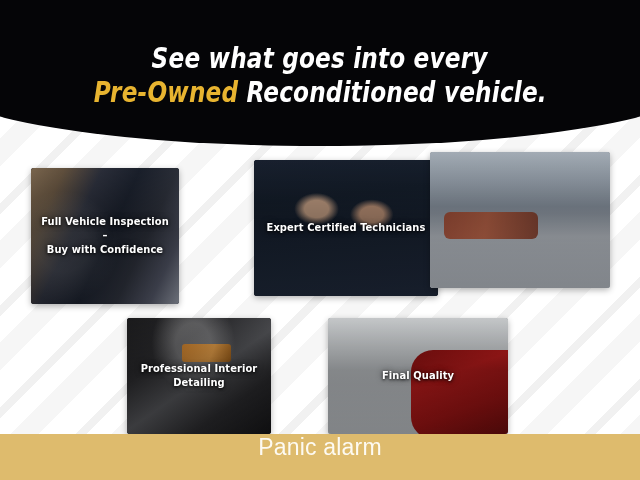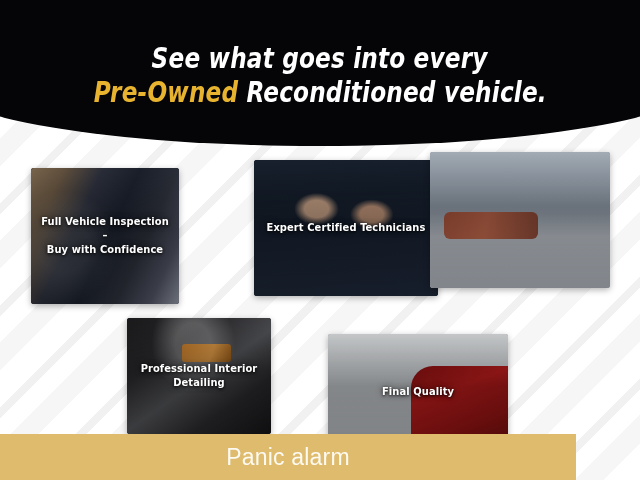--- a/index.html
+++ b/index.html
@@ -165,26 +165,25 @@
     width: 58%; height: 76%;
     border-radius: 22px 6px 6px 22px;
     background: linear-gradient(160deg, #8d1111 0%, #c01d1d 30%, #9b1414 62%, #5f0b0b 100%);
   }
 
   
   #footer {
     position: absolute;
     left: 0;
     bottom: 0;
-    width: 576px;
+    width: 640px;
     height: 46px;
     background: #debb6d;
     z-index: 4;
     display: flex;
-    align-items: center;
     justify-content: center;
   }
   #footer-label {
     color: #fdfaf2;
     font-family: "Liberation Sans", sans-serif;
     font-size: 23px;
     font-weight: normal;
     letter-spacing: 0.2px;
   }
 </style>
@@ -219,21 +218,21 @@
     <div class="card-photo photo-technology"></div>
     <div class="card-shade"></div>
   </div>
 
   <div class="card" style="left:127px; top:318px; width:144px; height:116px;">
     <div class="card-photo photo-detailing"></div>
     <div class="card-shade"></div>
     <div class="card-caption" style="white-space:pre-line;">Professional Interior Detailing</div>
   </div>
 
-  <div class="card" style="left:328px; top:318px; width:180px; height:116px;margin-top:16px;">
+  <div class="card" style="left:328px; top:318px; width:180px; height:116px;">
     <div class="card-photo photo-finalquality"></div>
     <div class="card-shade"></div>
     <div class="card-caption" style="white-space:pre-line;">Final Quality</div>
   </div>
 
   <div id="footer">
     <span id="footer-label">Panic alarm</span>
   </div>
 
 </div>

